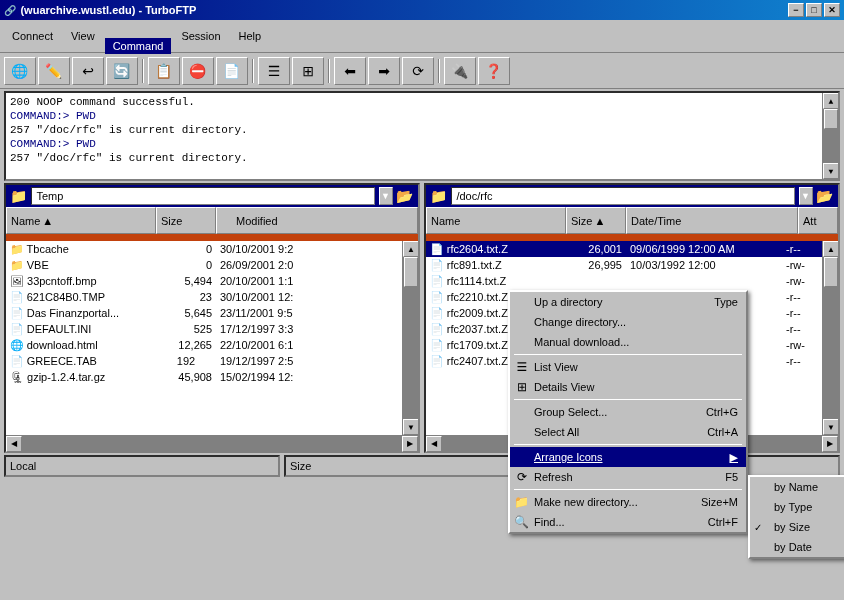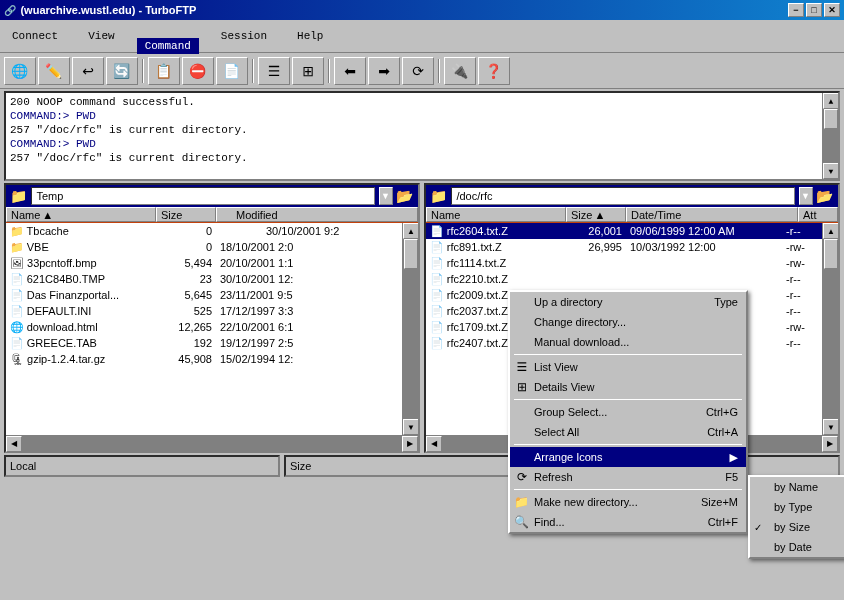--- a/index.html
+++ b/index.html
@@ -51,22 +51,21 @@
     }
 
     
     .menu-bar {
       background: #c0c0c0;
       border-bottom: 1px solid #808080;
       height: 20px;
       display: flex;
       align-items: center;
       padding: 16px 4px;
-      gap: 14px;
-      font-family: Liberation Mono, monospace;
+      gap: 2px;
     }
     .menu-item {
       padding: 2px 8px;
       cursor: pointer;
       font-size: 11px;
     }
     .menu-item.active {
       background: #000080;
       color: white;
       margin-top: 20px;
@@ -164,22 +163,22 @@
       cursor: pointer;
       display: flex;
       align-items: center;
       justify-content: center;
     }
 
     
     .col-headers {
       display: flex;
       background: #c0c0c0;
-      border-bottom: 1px solid #c2410c;
-      height: 16px;
+      border-bottom: 7px solid #c2410c;
+      height: 34px;
     }
     .col-header {
       border: 1px solid;
       border-color: #fff #808080 #808080 #fff;
       padding: 1px 4px;
       font-size: 11px;
       cursor: pointer;
       display: flex;
       align-items: center;
       gap: 2px;
@@ -265,20 +264,21 @@
       display: flex;
       align-items: center;
       padding: 0 8px 0 24px;
       cursor: pointer;
       font-size: 11px;
       position: relative;
     }
     .ctx-item:hover, .ctx-item.highlighted {
       background: #000080;
       color: white;
+      text-decoration: underline;
     }
     .ctx-item.highlighted {
       background: #000080;
       color: white;
     }
     .ctx-shortcut {
       margin-left: auto;
       font-size: 11px;
     }
     .ctx-separator {
@@ -447,26 +447,26 @@
       </div>
       <div class="col-header" style="flex:1;padding-left:19px;">
         <span>Modified</span>
       </div>
     </div>
     <div class="panel-with-scroll">
       <div class="file-list">
         <div class="file-row">
           <div class="file-cell" style="width:150px;">📁 Tbcache</div>
           <div class="file-cell" style="width:60px;text-align:right;">0</div>
-          <div class="file-cell" style="flex:1;margin-left:46px;">30/10/2001 9:2</div>
+          <div class="file-cell" style="flex:1;">30/10/2001 9:2</div>
         </div>
         <div class="file-row">
           <div class="file-cell" style="width:150px;">📁 VBE</div>
           <div class="file-cell" style="width:60px;text-align:right;">0</div>
-          <div class="file-cell" style="flex:1;">18/10/2001 2:0</div>
+          <div class="file-cell" style="flex:1;">26/09/2001 2:0</div>
         </div>
         <div class="file-row">
           <div class="file-cell" style="width:150px;">🖼 33pcntoff.bmp</div>
           <div class="file-cell" style="width:60px;text-align:right;">5,494</div>
           <div class="file-cell" style="flex:1;">20/10/2001 1:1</div>
         </div>
         <div class="file-row">
           <div class="file-cell" style="width:150px;">📄 621C84B0.TMP</div>
           <div class="file-cell" style="width:60px;text-align:right;">23</div>
           <div class="file-cell" style="flex:1;">30/10/2001 12:</div>
@@ -481,21 +481,21 @@
           <div class="file-cell" style="width:60px;text-align:right;">525</div>
           <div class="file-cell" style="flex:1;">17/12/1997 3:3</div>
         </div>
         <div class="file-row">
           <div class="file-cell" style="width:150px;">🌐 download.html</div>
           <div class="file-cell" style="width:60px;text-align:right;">12,265</div>
           <div class="file-cell" style="flex:1;">22/10/2001 6:1</div>
         </div>
         <div class="file-row">
           <div class="file-cell" style="width:150px;">📄 GREECE.TAB</div>
-          <div class="file-cell" style="width:60px;text-align:right;">192</div>
+          <div class="file-cell" style="width:60px;text-align:center;">192</div>
           <div class="file-cell" style="flex:1;">19/12/1997 2:5</div>
         </div>
         <div class="file-row">
           <div class="file-cell" style="width:150px;">🗜 gzip-1.2.4.tar.gz</div>
           <div class="file-cell" style="width:60px;text-align:right;">45,908</div>
           <div class="file-cell" style="flex:1;">15/02/1994 12:</div>
         </div>
       </div>
       <div class="v-scrollbar">
         <div class="scroll-btn">▲</div>

